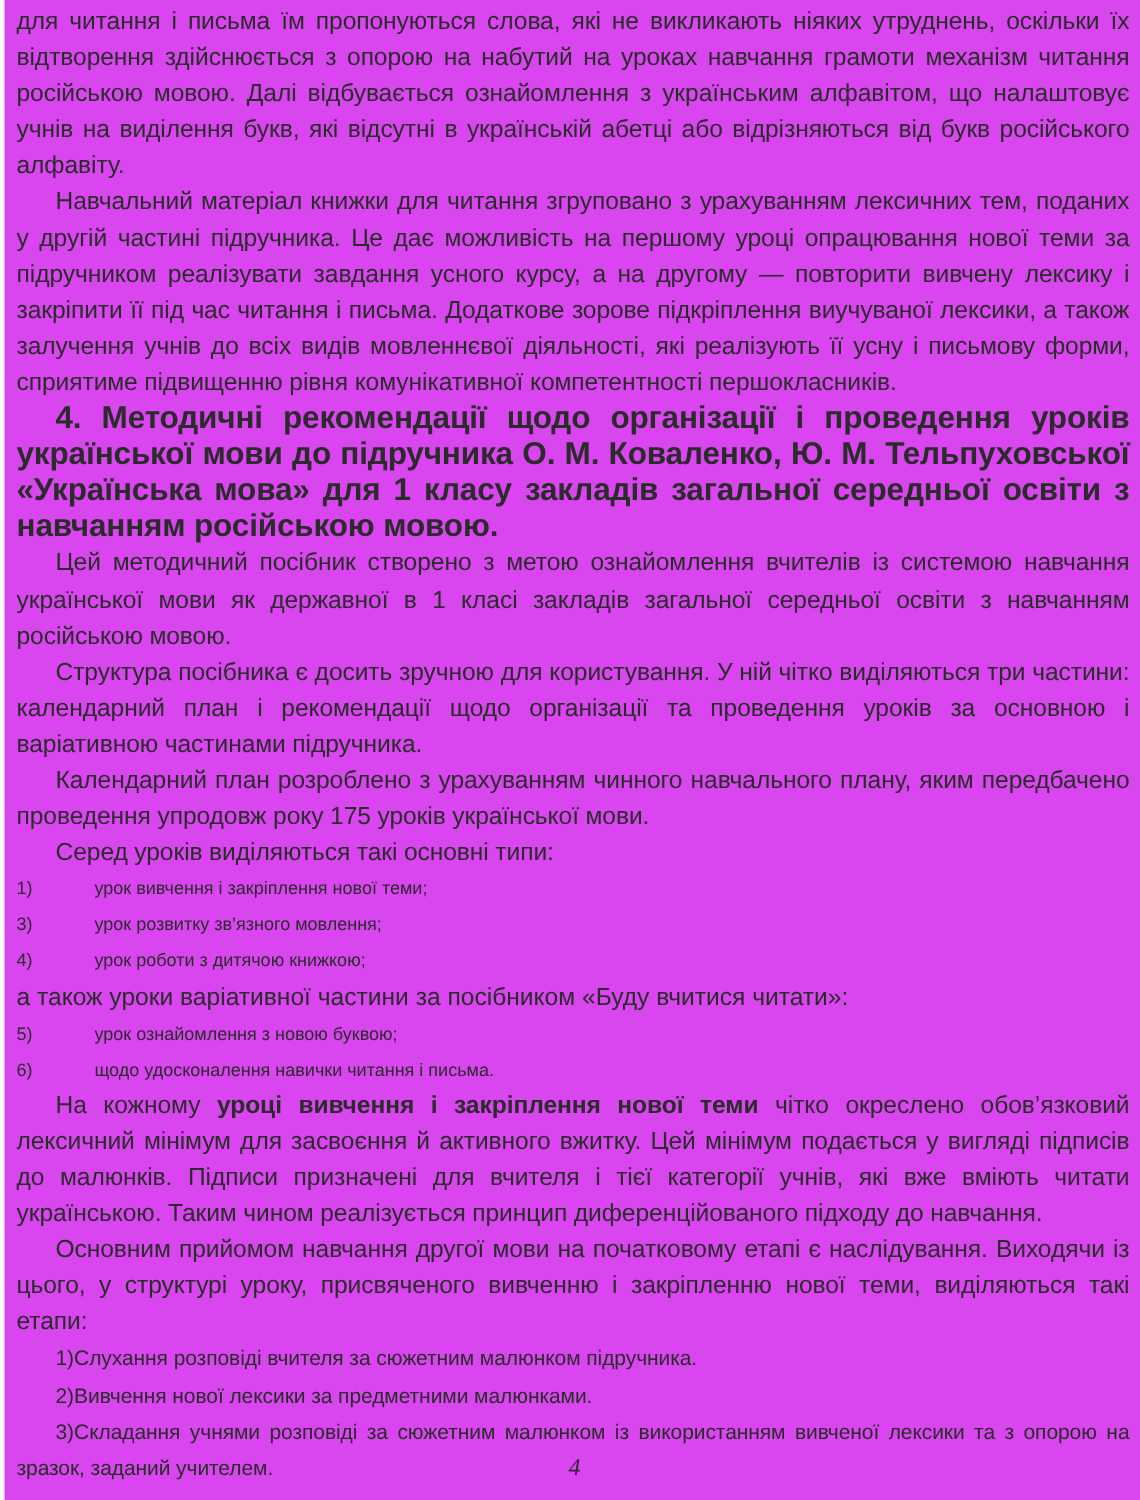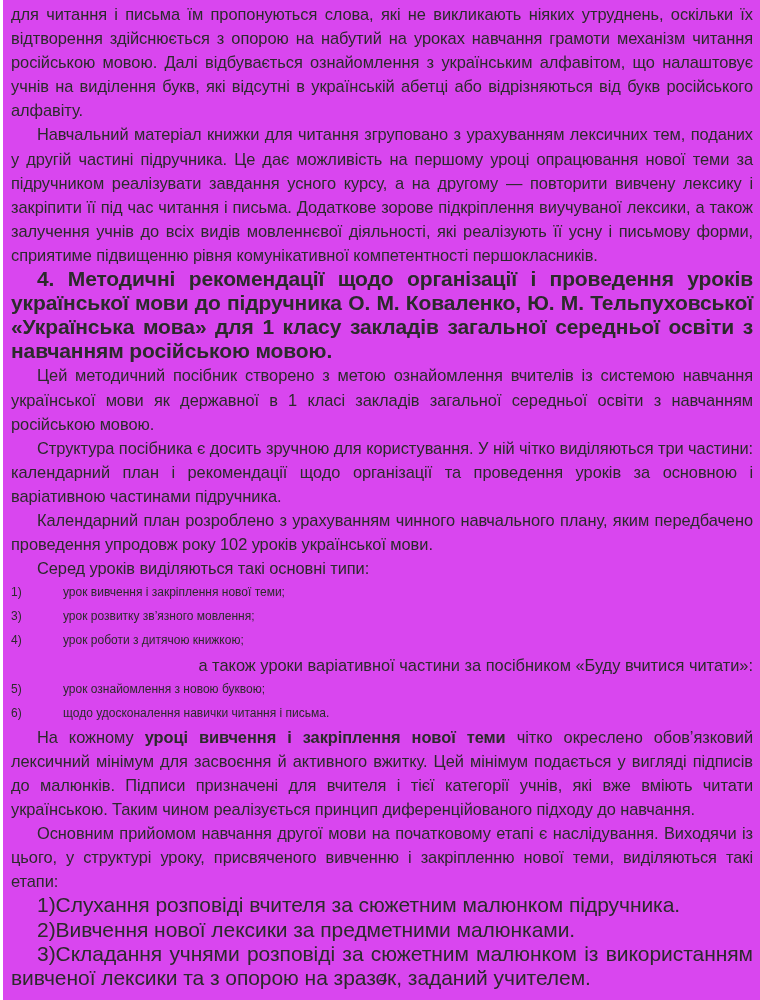--- a/index.html
+++ b/index.html
@@ -78,33 +78,33 @@
     display: inline-block;
     width: 26px;
   }
 
   
   .list-note {
     margin: 0;
     padding: 0;
     font-size: 16.4px;
     line-height: 24.1px;
-    text-align: right;
+    text-align: left;
   }
 
   
   .list-b {
     margin: 0;
     padding: 0;
     list-style: none;
   }
   .list-b li {
     margin: 0;
     padding: 0;
-    font-size: 21px;
+    font-size: 14px;
     line-height: 24.1px;
     text-align: justify;
     text-justify: inter-word;
     text-indent: 26px;
     letter-spacing: -0.05px;
   }
 
   
   .folio {
     position: absolute;
@@ -129,21 +129,21 @@
     <p class="para">для читання і письма їм пропонуються слова, які не викликають ніяких утруднень, оскільки їх відтворення здійснюється з опорою на набутий на уроках навчання грамоти механізм читання російською мовою. Далі відбувається ознайомлення з українським алфавітом, що налаштовує учнів на виділення букв, які відсутні в українській абетці або відрізняються від букв російського алфавіту.</p>
 
     <p class="para indent">Навчальний матеріал книжки для читання згруповано з урахуванням лексичних тем, поданих у другій частині підручника. Це дає можливість на першому уроці опрацювання нової теми за підручником реалізувати завдання усного курсу, а на другому — повторити вивчену лексику і закріпити її під час читання і письма. Додаткове зорове підкріплення виучуваної лексики, а також залучення учнів до всіх видів мовленнєвої діяльності, які реалізують її усну і письмову форми, сприятиме підвищенню рівня комунікативної компетентності першокласників.</p>
 
     <p class="heading">4. Методичні рекомендації щодо організації і проведення уроків української мови до підручника О. М. Коваленко, Ю. М. Тельпуховської «Українська мова» для 1 класу закладів загальної середньої освіти з навчанням російською мовою.</p>
 
     <p class="para indent">Цей методичний посібник створено з метою ознайомлення вчителів із системою навчання української мови як державної в 1 класі закладів загальної середньої освіти з навчанням російською мовою.</p>
 
     <p class="para indent">Структура посібника є досить зручною для користування. У ній чітко виділяються три частини: календарний план і рекомендації щодо організації та проведення уроків за основною і варіативною частинами підручника.</p>
 
-    <p class="para indent">Календарний план розроблено з урахуванням чинного навчального плану, яким передбачено проведення упродовж року 102 уроків української мови.</p>
+    <p class="para indent">Календарний план розроблено з урахуванням чинного навчального плану, яким передбачено проведення упродовж року 175 уроків української мови.</p>
 
     <p class="para indent">Серед уроків виділяються такі основні типи:</p>
 
     <ul class="list-a">
       <li><span class="num">1)</span><span>урок вивчення і закріплення нової теми;</span></li>
       <li><span class="num">3)</span><span>урок розвитку зв’язного мовлення;</span></li>
       <li><span class="num">4)</span><span>урок роботи з дитячою книжкою;</span></li>
     </ul>
 
     <p class="list-note">а також уроки варіативної частини за посібником «Буду вчитися читати»:</p>

